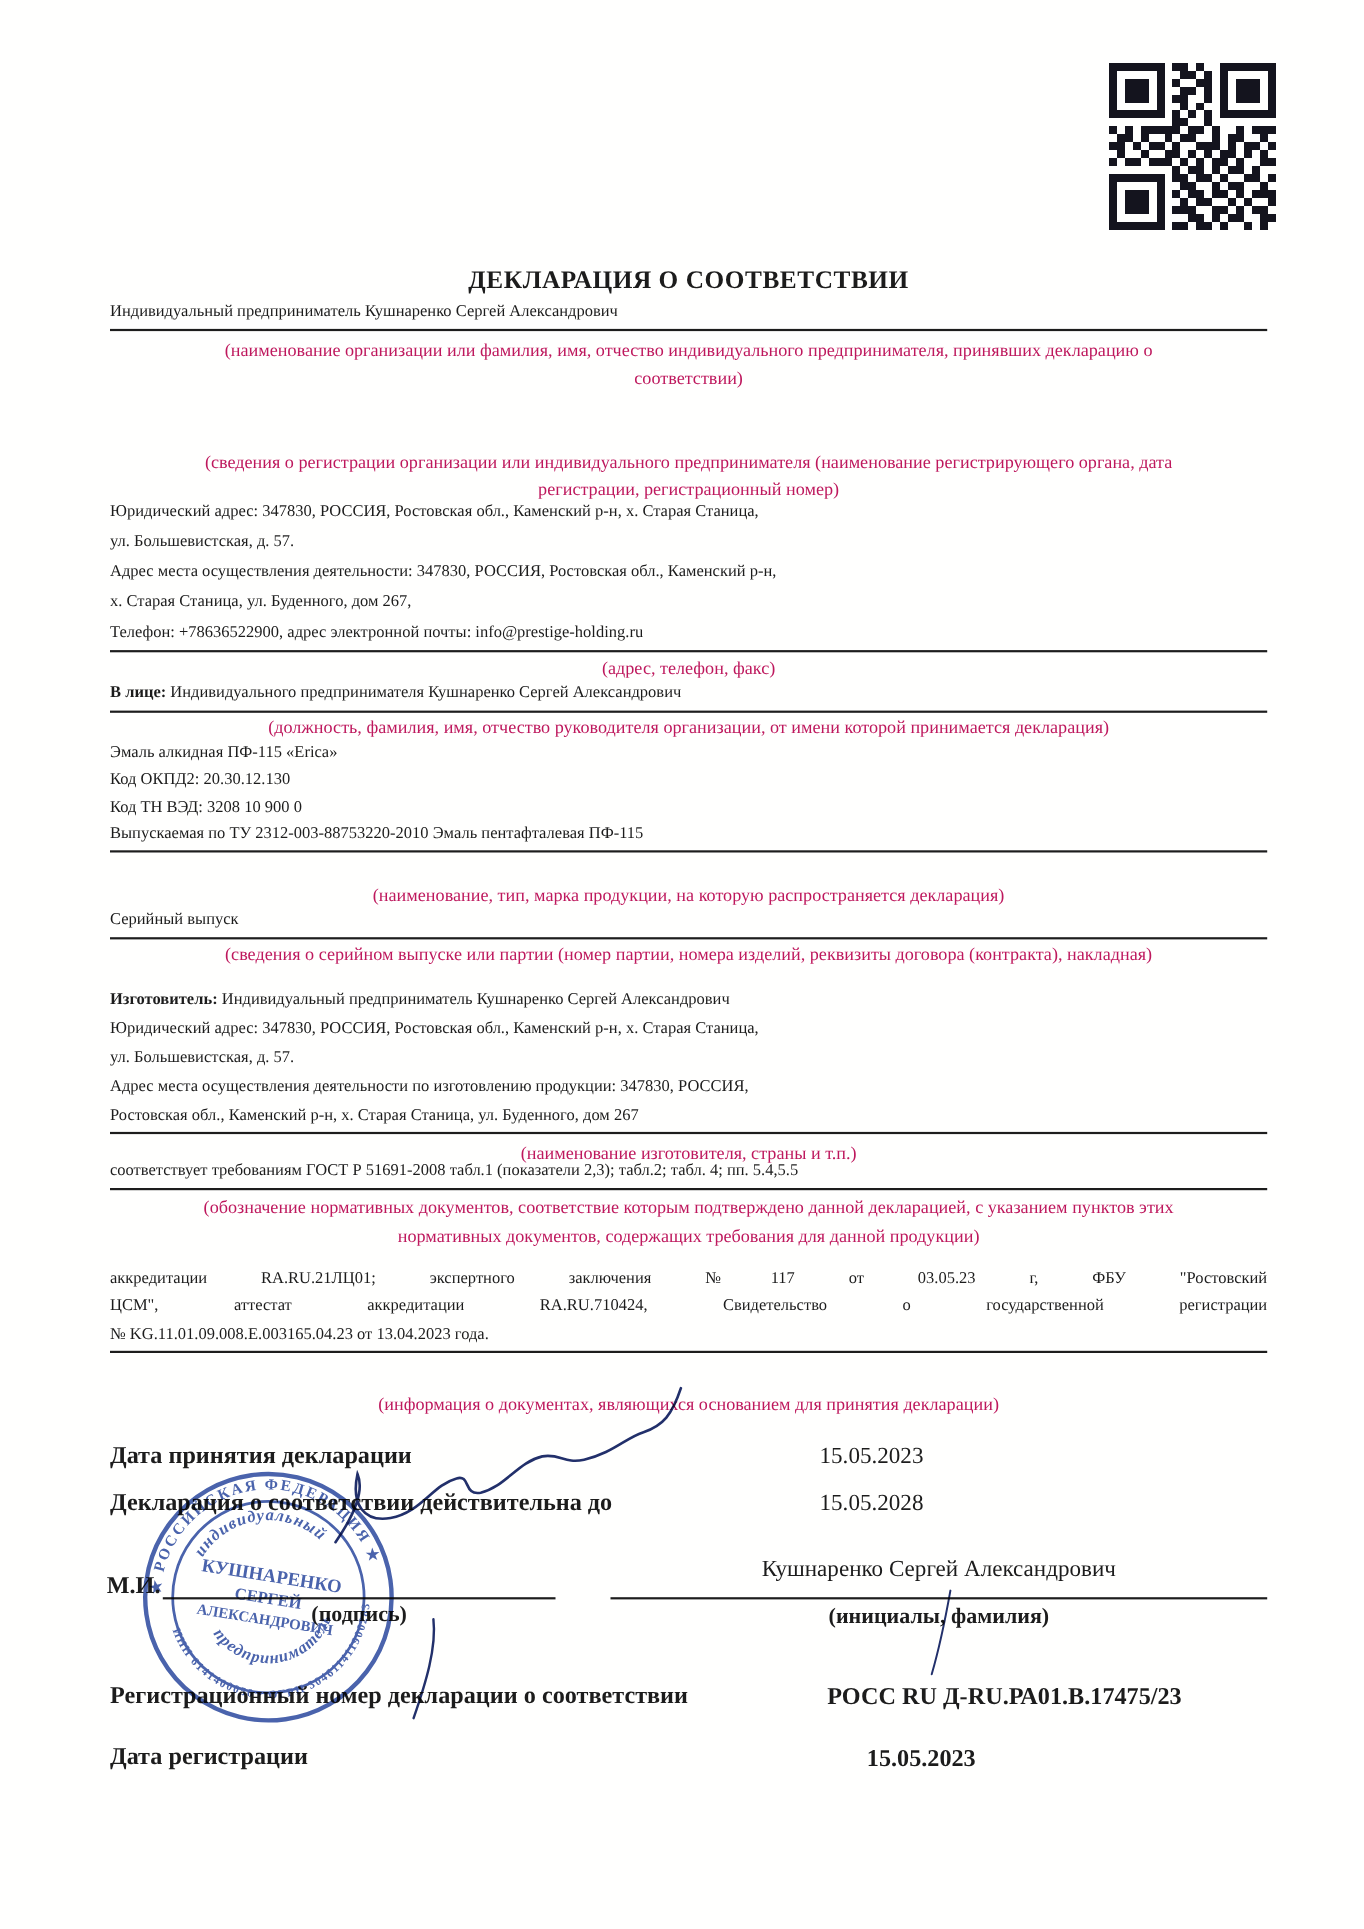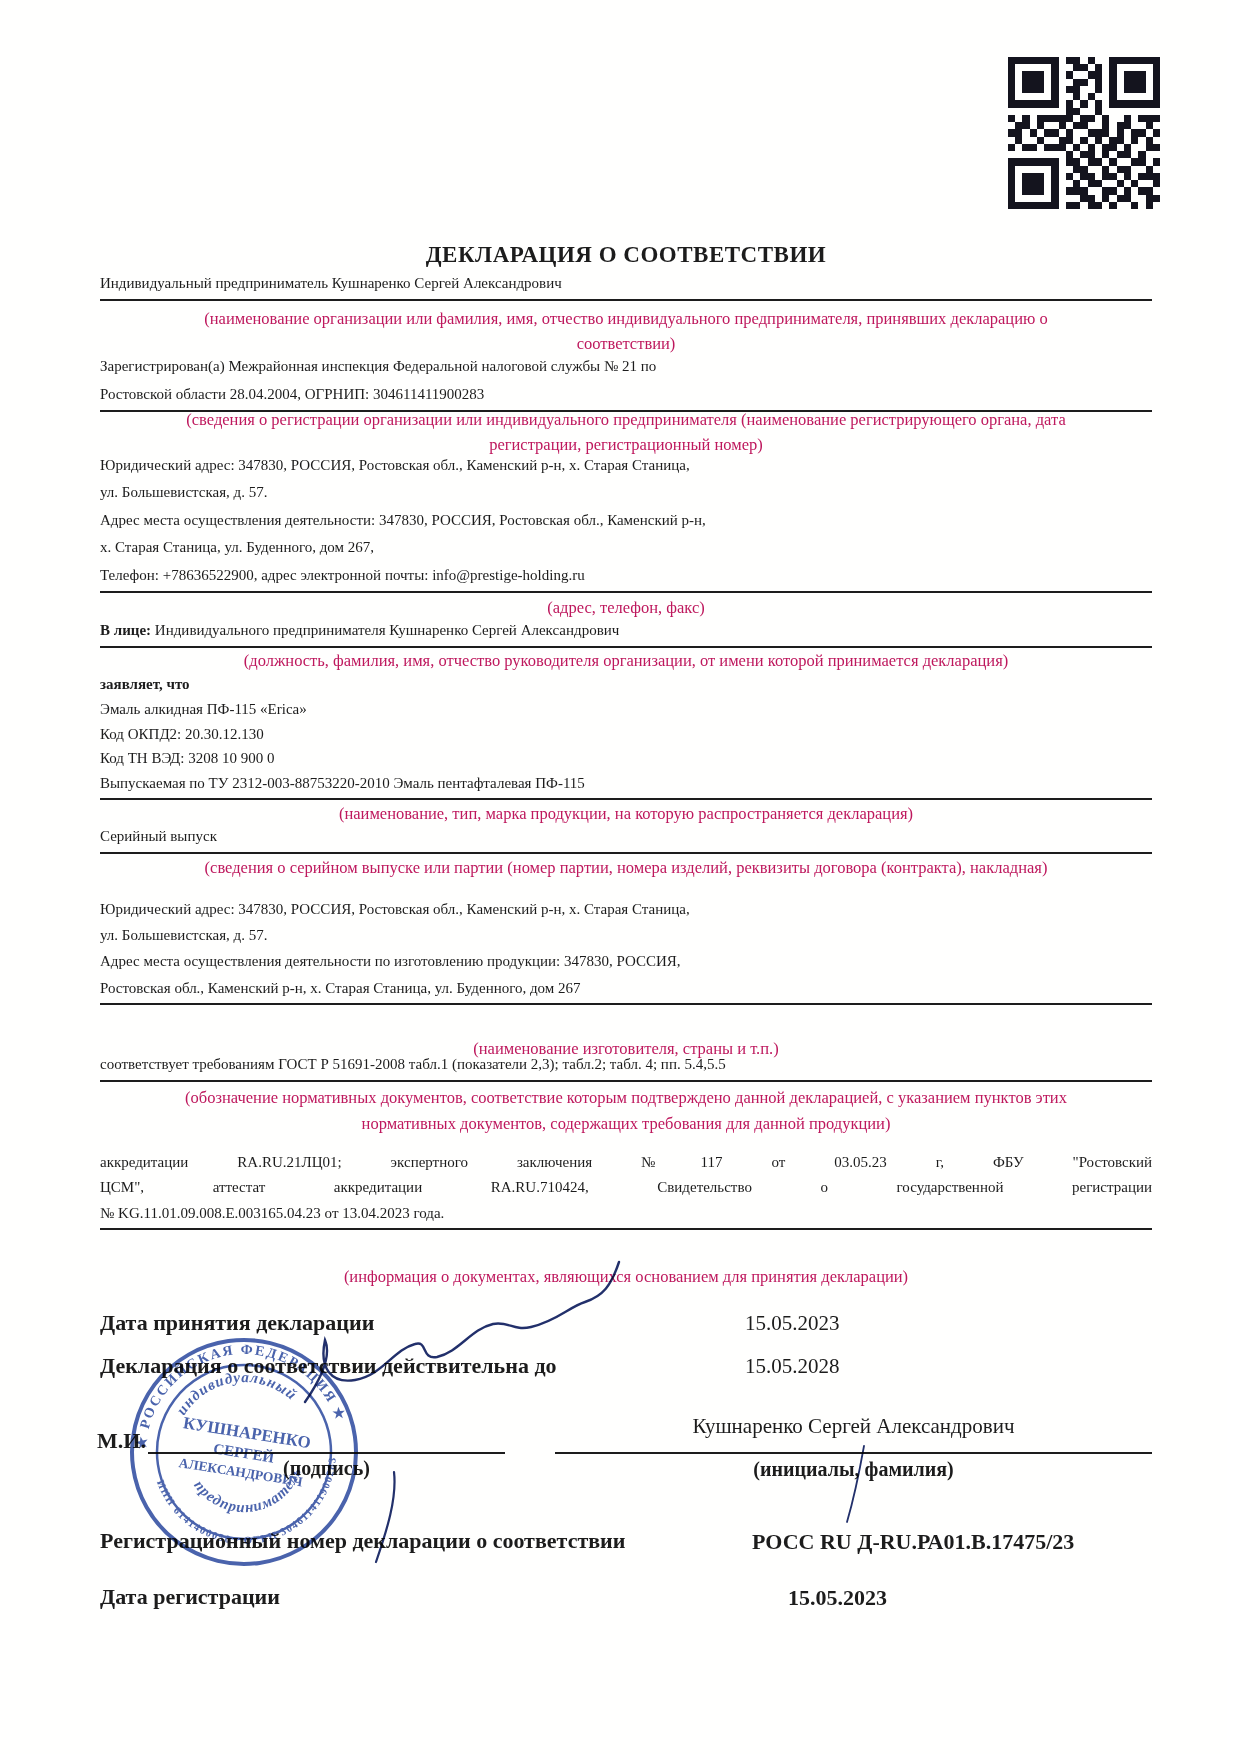--- a/index.html
+++ b/index.html
@@ -277,24 +277,20 @@
 
   <div class="abs content title">ДЕКЛАРАЦИЯ О СООТВЕТСТВИИ</div>
 
   <div class="abs content bodyline ruled" style="top:270px">Индивидуальный предприниматель Кушнаренко Сергей Александрович</div>
 
   <div class="abs content caption" style="top:306px">
     <div>(наименование организации или фамилия, имя, отчество индивидуального предпринимателя, принявших декларацию о</div>
     <div>соответствии)</div>
   </div>
 
-  <div class="abs content bodyline ruled" style="top:352px;line-height:28px">
-    <div>Зарегистрирован(а) Межрайонная инспекция Федеральной налоговой службы № 21 по</div>
-    <div>Ростовской области 28.04.2004, ОГРНИП: 304611411900283</div>
-  </div>
 
   <div class="abs content caption" style="top:407px">
     <div>(сведения о регистрации организации или индивидуального предпринимателя (наименование регистрирующего органа, дата</div>
     <div>регистрации, регистрационный номер)</div>
   </div>
 
   <div class="abs content bodyline" style="top:452px;line-height:27.4px">
     <div>Юридический адрес: 347830, РОССИЯ, Ростовская обл., Каменский р-н, х. Старая Станица,</div>
     <div>ул. Большевистская, д. 57.</div>
     <div>Адрес места осуществления деятельности: 347830, РОССИЯ, Ростовская обл., Каменский р-н,</div>
@@ -305,34 +301,37 @@
   <div class="abs content caption" style="top:595px">(адрес, телефон, факс)</div>
 
   <div class="abs content caption" style="top:648px">(должность, фамилия, имя, отчество руководителя организации, от имени которой принимается декларация)</div>
 
   <div class="abs content bodyline ruled" style="top:617px">
     <span class="b">В лице:</span>
     <span>Индивидуального предпринимателя Кушнаренко Сергей Александрович</span>
   </div>
 
   <div class="abs content bodyline" style="top:672px;line-height:24.8px">
-    <div class="b">заявляет, что</div>
     <div>Эмаль алкидная ПФ-115 «Erica»</div>
     <div>Код ОКПД2: 20.30.12.130</div>
     <div>Код ТН ВЭД: 3208 10 900 0</div>
     <div class="ruled">Выпускаемая по ТУ 2312-003-88753220-2010 Эмаль пентафталевая ПФ-115</div>
   </div>
 
   <div class="abs content caption" style="top:801px">(наименование, тип, марка продукции, на которую распространяется декларация)</div>
 
   <div class="abs content bodyline ruled" style="top:823px">Серийный выпуск</div>
 
   <div class="abs content caption" style="top:855px">(сведения о серийном выпуске или партии (номер партии, номера изделий, реквизиты договора (контракта), накладная)</div>
 
   <div class="abs content bodyline" style="top:896px;line-height:26.2px">
+    <div>
+      <span class="b">Изготовитель:</span>
+      <span>Индивидуальный предприниматель Кушнаренко Сергей Александрович</span>
+    </div>
     <div>Юридический адрес: 347830, РОССИЯ, Ростовская обл., Каменский р-н, х. Старая Станица,</div>
     <div>ул. Большевистская, д. 57.</div>
     <div>Адрес места осуществления деятельности по изготовлению продукции: 347830, РОССИЯ,</div>
     <div class="ruled">Ростовская обл., Каменский р-н, х. Старая Станица, ул. Буденного, дом 267</div>
   </div>
 
   <div class="abs content caption" style="top:1036px">(наименование изготовителя, страны и т.п.)</div>
 
   <div class="abs content bodyline ruled" style="top:1051px">соответствует требованиям ГОСТ Р 51691-2008 табл.1 (показатели 2,3); табл.2; табл. 4; пп. 5.4,5.5</div>
 

